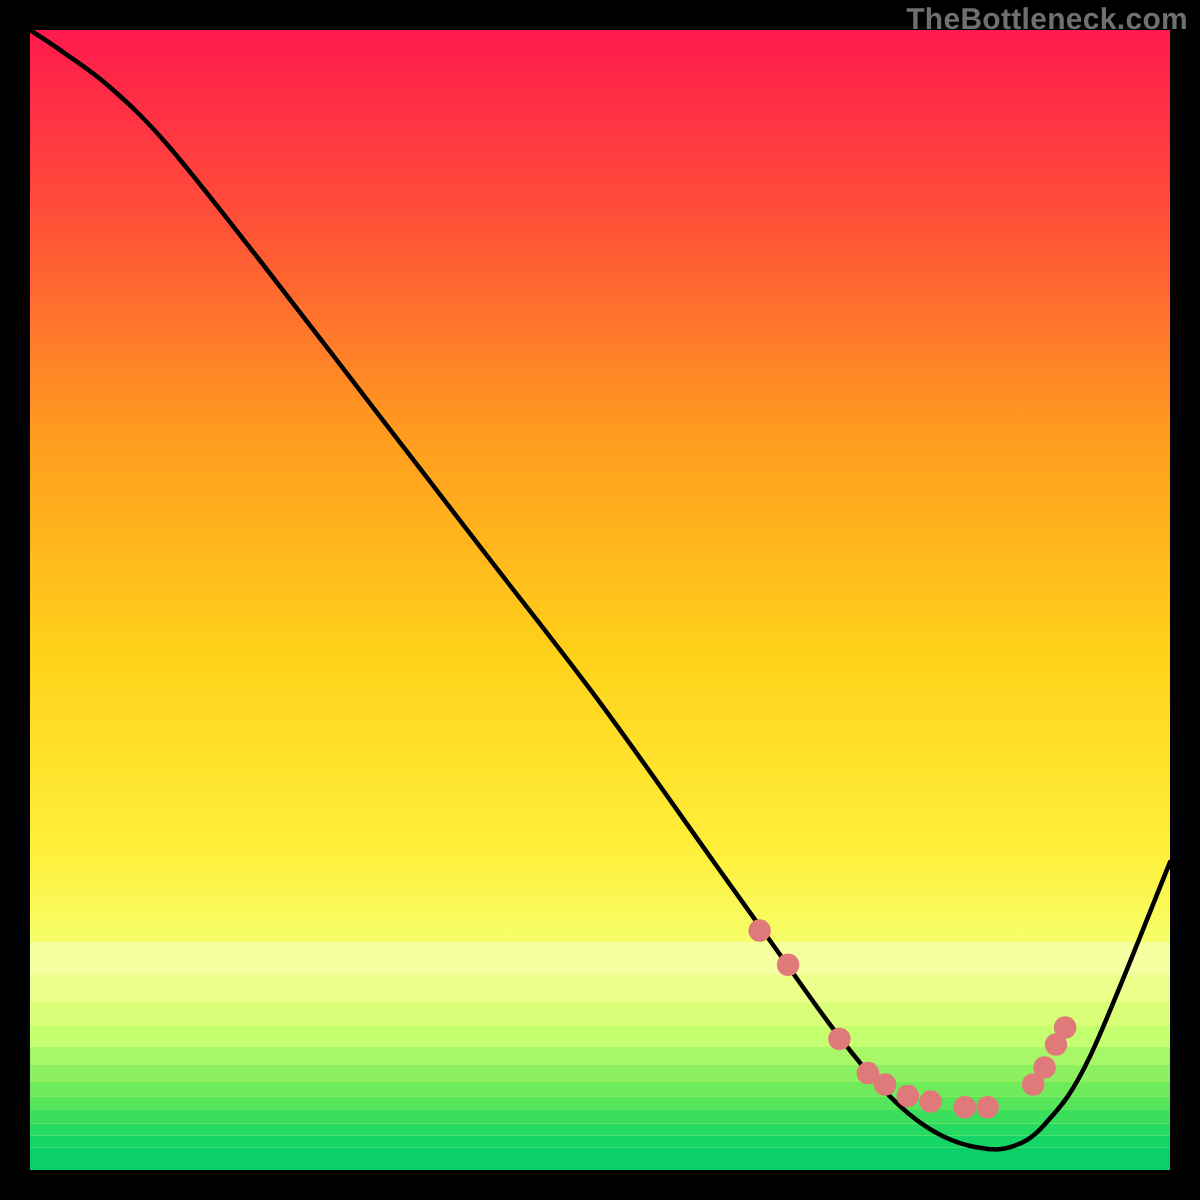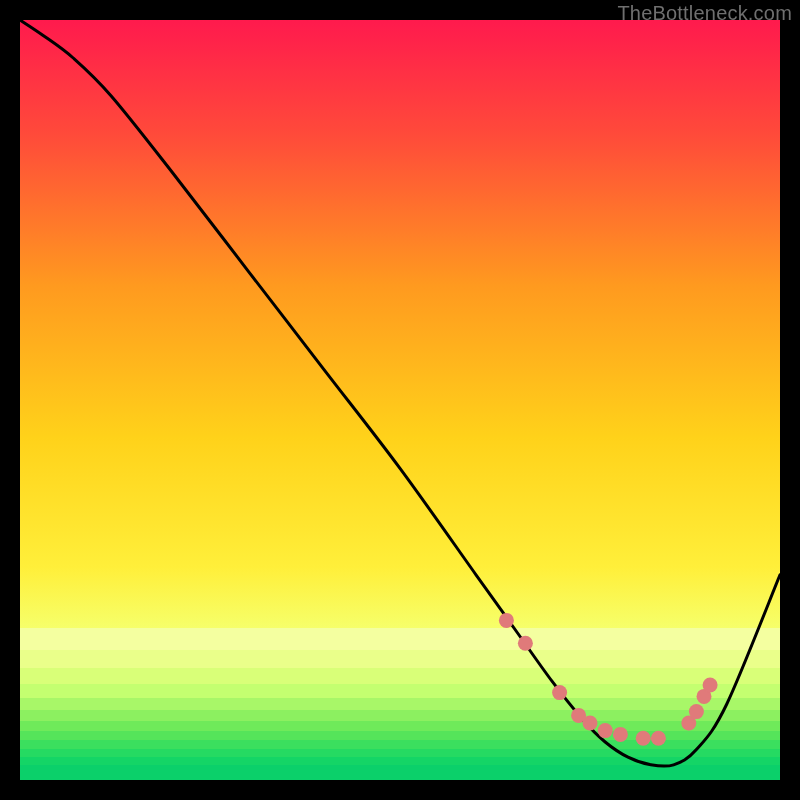--- a/index.html
+++ b/index.html
@@ -33,21 +33,21 @@
     height: 760px;
     z-index: 2;
   }
   .attribution {
     position: absolute;
     top: 2px;
     right: 8px;
     color: #6f6f6f;
     font-family: Arial, Helvetica, sans-serif;
     font-size: 20px;
-    font-weight: 400;
+    font-weight: 700;
     z-index: 3;
     letter-spacing: 0.2px;
   }
 </style>
 </head>
 <body>
 
 <div class="frame">
 
   <div class="attribution">TheBottleneck.com</div>

